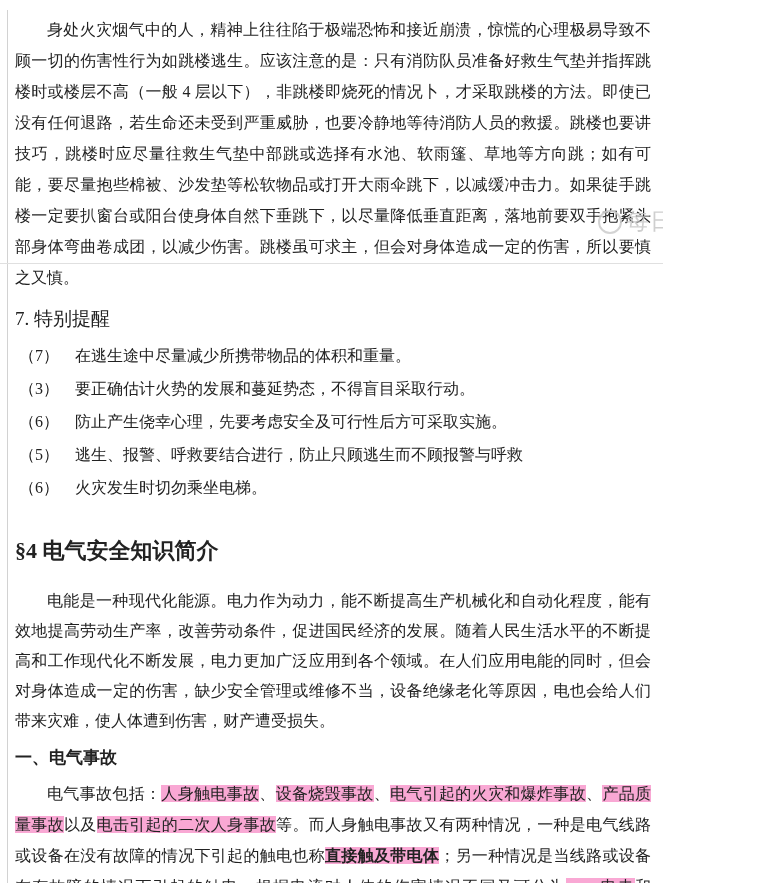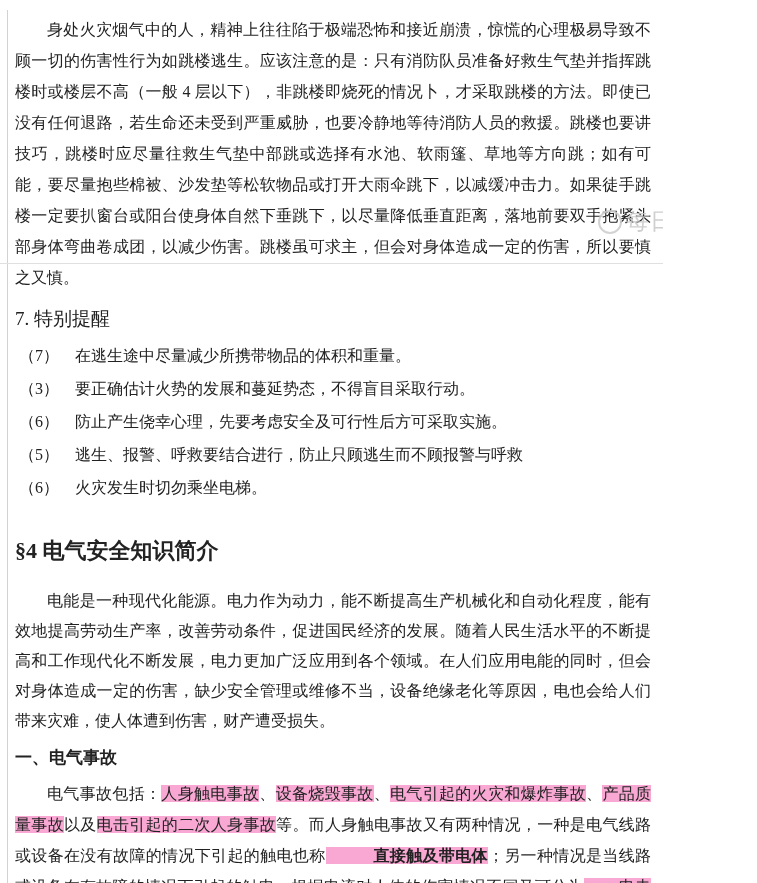--- a/index.html
+++ b/index.html
@@ -42,21 +42,21 @@
   }
   .chapter-title{
     font-size:22px;font-weight:bold;
     line-height:34px;margin:30px 0 18px 0;
   }
   .section-heading{
     font-size:17px;font-weight:bold;line-height:28px;
     margin:8px 0 6px 0;
   }
   .hl{background:#f9a8d4;}
-  .b{font-weight:bold;padding-left:48px;}
+  .b{font-weight:bold;}
   .u{text-decoration:underline;padding-left:35px;}
   .watermark{
     position:absolute;left:598px;top:196px;
     display:flex;align-items:center;gap:4px;
     color:#c7c7c7;opacity:.85;
     pointer-events:none;
   }
   .watermark .wm-circle{
     width:24px;height:24px;border:2px solid #cccccc;border-radius:50%;
     box-sizing:border-box;flex:0 0 auto;

